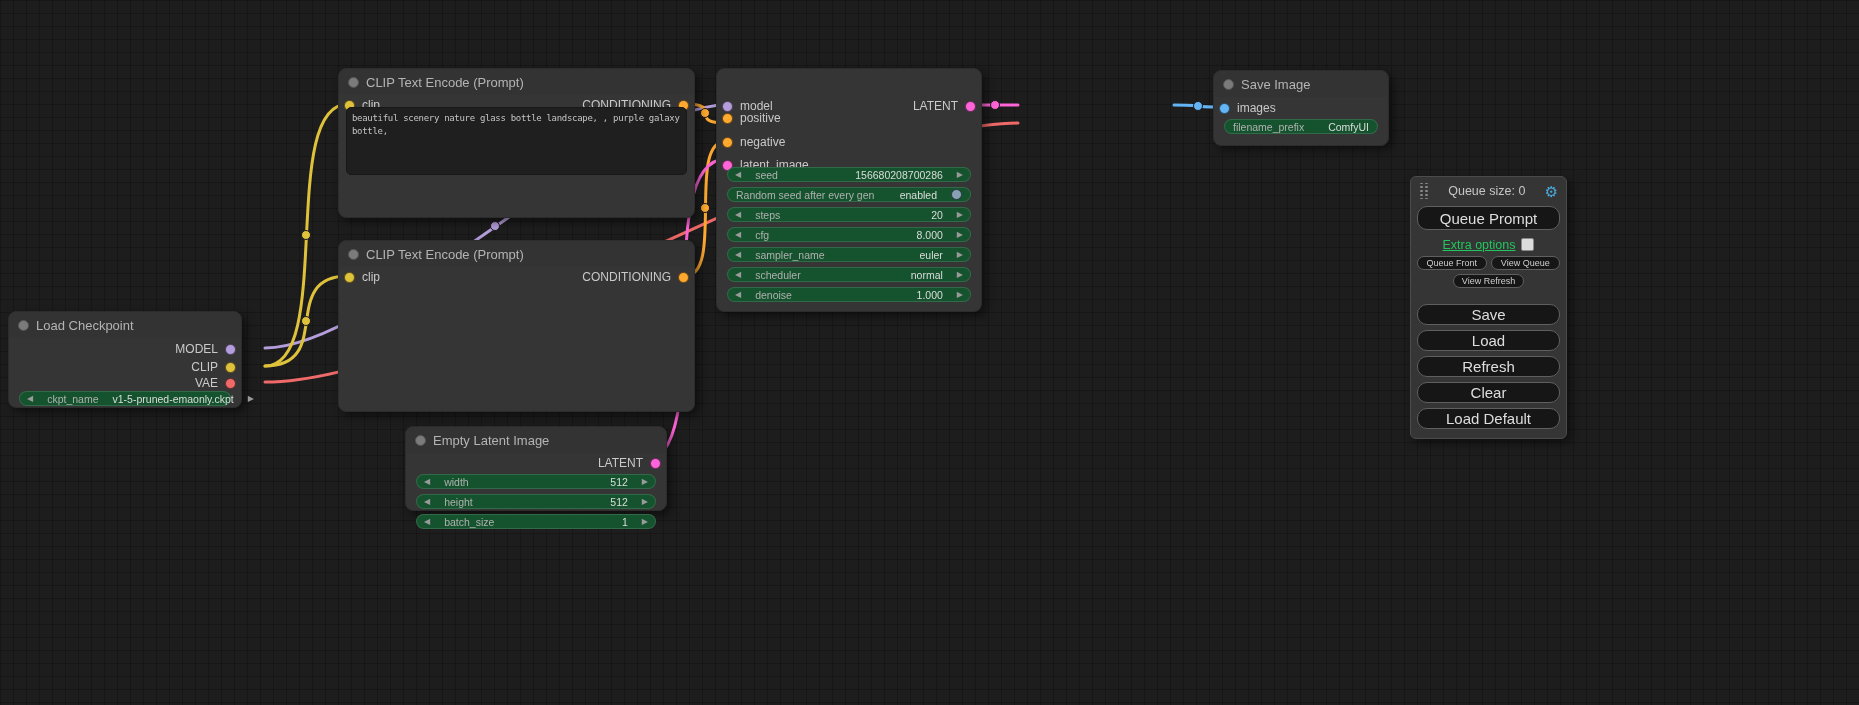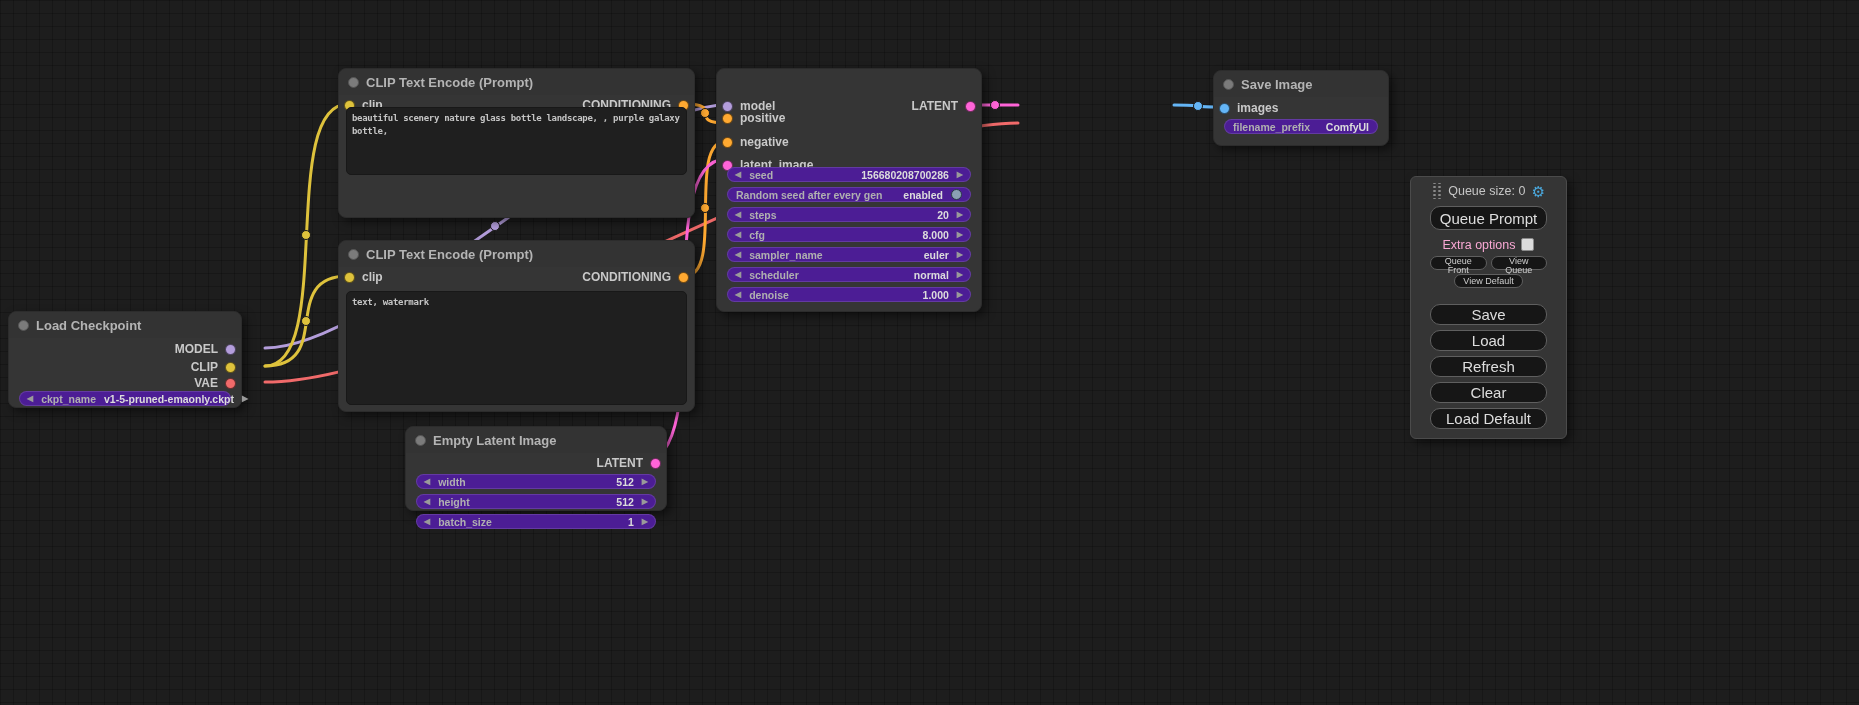--- a/index.html
+++ b/index.html
@@ -8,57 +8,57 @@
     background-image:
       linear-gradient(rgba(0,0,0,0.22) 1px, transparent 1px),
       linear-gradient(90deg, rgba(0,0,0,0.22) 1px, transparent 1px);
     background-size:13px 13px;
     font-family:"Liberation Sans", sans-serif;
   }
   svg.wires{position:absolute;left:0;top:0;z-index:1;}
 
   
   .node{position:absolute;z-index:2;background:#353535;border:1px solid #2c2c2c;
-    border-radius:8px;box-shadow:4px 4px 10px rgba(0,0,0,0.5);box-sizing:border-box;font-weight:bold;}
+    border-radius:8px;box-shadow:4px 4px 10px rgba(0,0,0,0.5);box-sizing:border-box;}
   .ntitle{position:absolute;left:0;right:0;top:0;height:26px;display:flex;align-items:center;gap:7px;
     padding:0 9px;background:#333333;border-radius:8px 8px 0 0;color:#b4b4b4;font-size:13px;}
   .tdot{width:9px;height:9px;border-radius:50%;background:#7b7b7b;border:1px solid #555;flex:0 0 auto;}
   .slot{position:absolute;height:18px;display:flex;align-items:center;gap:7px;color:#c9c9c9;font-size:12px;}
   .slot.in{left:5px;}
   .slot.out{right:5px;}
   .dot{width:9px;height:9px;border-radius:50%;border:1px solid rgba(0,0,0,0.55);flex:0 0 auto;}
-  .widget{position:absolute;left:10px;right:10px;height:15px;background:#4c1d95;
+  .widget{position:absolute;left:10px;right:10px;height:15px;background:#14532d;
     border:1px solid rgba(255,255,255,0.13);border-radius:8px;display:flex;align-items:center;
-    gap:8px;padding:0 7px;font-size:10.5px;color:#c8c8c8;box-sizing:border-box;}
+    gap:14px;padding:0 7px;font-size:10.5px;color:#c8c8c8;box-sizing:border-box;}
   .widget .arrow{color:#9a9a9a;font-size:8px;line-height:1;}
   .widget .wname{color:#b0b0b0;white-space:nowrap;}
   .widget .wvalue{margin-left:auto;color:#dcdcdc;white-space:nowrap;}
   .widget.noarrows{padding:0 8px;}
   .toggle-dot{width:9px;height:9px;border-radius:50%;background:#8aa0b4;border:1px solid #2a3a46;flex:0 0 auto;}
   .prompt-area{position:absolute;left:7px;right:7px;background:#1f1f1f;border:1px solid #181818;
     border-radius:5px;color:#c5c5c5;font-family:"DejaVu Sans Mono", monospace;font-size:9px;
     letter-spacing:-0.3px;line-height:1.45;padding:4px 3px 4px 5px;white-space:pre-wrap;word-break:break-word;
     box-sizing:border-box;overflow:hidden;}
 
   
   .menu{position:absolute;z-index:3;left:1410px;top:176px;width:157px;background:#353535;
     border:1px solid #4b4b4b;border-radius:6px;box-shadow:4px 4px 10px rgba(0,0,0,0.5);
-    padding:4px 19px 9px;box-sizing:border-box;}
+    padding:4px 6px 9px;box-sizing:border-box;}
   .menu-header{display:flex;align-items:center;justify-content:space-between;height:20px;
     color:#c6c6c6;font-size:12.5px;padding:0 2px;}
   .drag-handle{width:10px;height:16px;
     background-image:radial-gradient(circle,#8a8a8a 1px,transparent 1.4px);
     background-size:5px 4px;background-position:0 2px;}
   .gear{font-size:15px;line-height:1;}
   .btn-big{display:block;width:100%;height:21px;margin-top:5px;background:#161616;
     border:1px solid #5f5f5f;border-radius:10px;color:#dedede;font-size:15px;
     font-family:"Liberation Sans", sans-serif;cursor:pointer;line-height:1;}
   .btn-big.queue{height:24px;}
-  .extra-row{display:flex;justify-content:center;align-items:center;gap:6px;color:#f9a8d4;
-    font-size:12.5px;margin-top:7px;height:15px;}
+  .extra-row{display:flex;justify-content:center;align-items:center;gap:6px;color:#22c55e;
+    font-size:12.5px;margin-top:7px;height:15px;text-decoration:underline;}
   .checkbox{width:11px;height:11px;background:#dcdcdc;border:1px solid #8a8a8a;border-radius:2px;}
   .small-row{display:flex;gap:4px;justify-content:center;margin-top:4px;}
   .btn-small{height:14px;background:#161616;border:1px solid #5f5f5f;border-radius:7px;
     color:#cfcfcf;font-size:9px;padding:0 8px;font-family:"Liberation Sans", sans-serif;
     cursor:pointer;line-height:1;}
   .small-row .grow{flex:1;}
   .menu-gap{height:11px;}
 </style>
 </head>
 <body>
@@ -137,21 +137,20 @@
       <span>CLIP Text Encode (Prompt)</span>
     </div>
     <div class="slot in" style="top:27px">
       <span class="dot" style="background: rgb(222, 194, 60);"></span>
       <span>clip</span>
     </div>
     <div class="slot out" style="top:27px">
       <span>CONDITIONING</span>
       <span class="dot" style="background: rgb(255, 169, 49);"></span>
     </div>
-    <div class="prompt-area" style="top:50px;height:114px">text, watermark</div>
   </div>
 
   <div class="node" style="left:405px;top:426px;width:262px;height:85px">
     <div class="ntitle">
       <span class="tdot"></span>
       <span>Empty Latent Image</span>
     </div>
     <div class="slot out" style="top:27px">
       <span>LATENT</span>
       <span class="dot" style="background: rgb(255, 100, 216);"></span>
@@ -265,21 +264,21 @@
     <button class="btn-big queue">Queue Prompt</button>
     <div class="extra-row">
       <span>Extra options</span>
       <span class="checkbox"></span>
     </div>
     <div class="small-row">
       <button class="btn-small grow">Queue Front</button>
       <button class="btn-small grow">View Queue</button>
     </div>
     <div class="small-row">
-      <button class="btn-small">View Default</button>
+      <button class="btn-small">View Refresh</button>
     </div>
     <div class="menu-gap"></div>
     <button class="btn-big">Save</button>
     <button class="btn-big">Load</button>
     <button class="btn-big">Refresh</button>
     <button class="btn-big">Clear</button>
     <button class="btn-big">Load Default</button>
   </div>
 
 </div>

